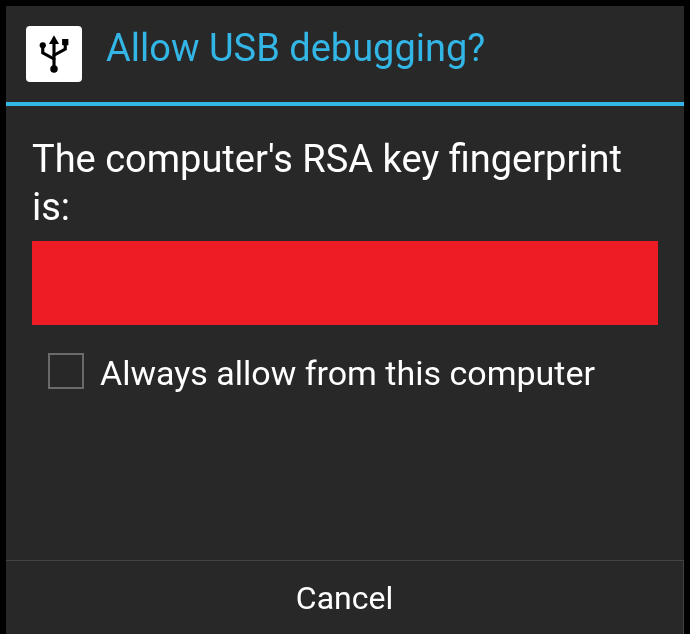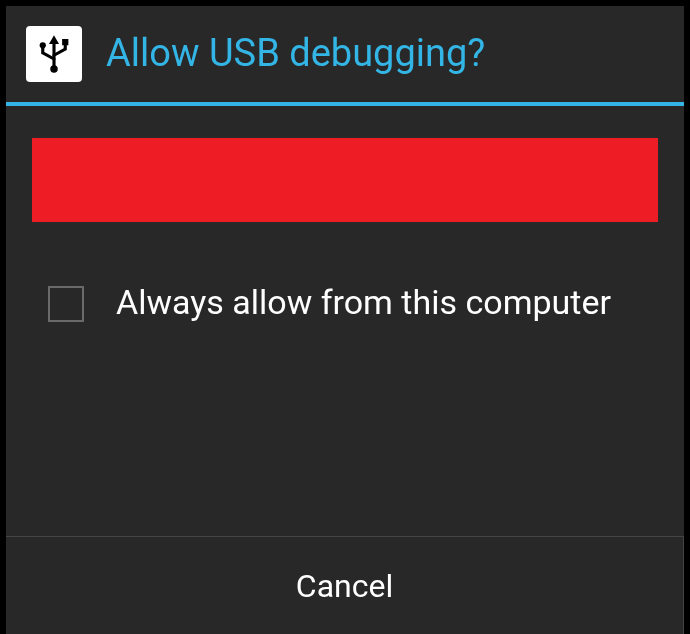--- a/index.html
+++ b/index.html
@@ -20,21 +20,20 @@
       top: 6px;
       left: 6px;
       right: 6px;
       bottom: 0;
       background: #282828;
       display: flex;
       flex-direction: column;
     }
     .dialog-header {
       display: flex;
-      align-items: center;
       padding: 20px 20px 20px 20px;
       gap: 24px;
     }
     .usb-icon-box {
       width: 56px;
       height: 56px;
       background: #ffffff;
       border-radius: 4px;
       display: flex;
       align-items: center;
@@ -70,41 +69,41 @@
       margin-bottom: 8px;
     }
     .redacted-bar {
       background: #ee1c25;
       height: 84px;
       width: 100%;
       margin-top: 2px;
     }
     .checkbox-row {
       display: flex;
-      align-items: flex-end;
-      gap: 32px;
-      margin-top: 60px;
+      align-items: flex-start;
+      gap: 16px;
+      margin-top: 28px;
       padding-left: 16px;
     }
     .checkbox {
       width: 36px;
       height: 36px;
       border: 2px solid #6a6a6a;
       background: transparent;
       flex-shrink: 0;
     }
     .checkbox-label {
       color: #ffffff;
       font-size: 34px;
       font-weight: 400;
     }
     .button-bar {
       display: flex;
       border-top: 1px solid #444444;
-      height: 98px;
+      height: 74px;
       margin-top: auto;
     }
     .dialog-button {
       flex: 1;
       background: transparent;
       border: none;
       color: #ffffff;
       font-size: 32px;
       font-weight: 400;
       font-family: inherit;
@@ -155,20 +154,21 @@
         <path d="M32 34 L50 24 L50 16" stroke="#000" stroke-width="5" fill="none" stroke-linecap="round"></path>
         <rect x="45" y="8" width="10" height="10"></rect>
       </svg>
     </div>
     <div class="dialog-title">Allow USB debugging?</div>
   </div>
 
   <div class="title-divider"></div>
 
   <div class="dialog-body">
+    <div class="body-text">The computer's RSA key fingerprint is:</div>
     <div class="redacted-bar"></div>
 
     <div class="checkbox-row">
       <div class="checkbox"></div>
       <div class="checkbox-label">Always allow from this computer</div>
     </div>
   </div>
 
   <div class="button-bar">
     <button class="dialog-button">Cancel</button>

